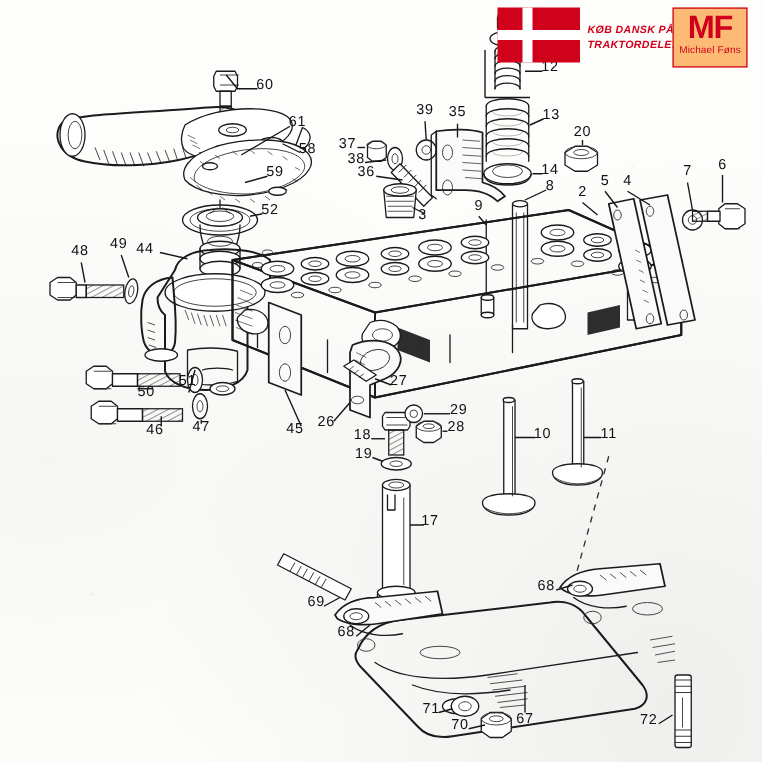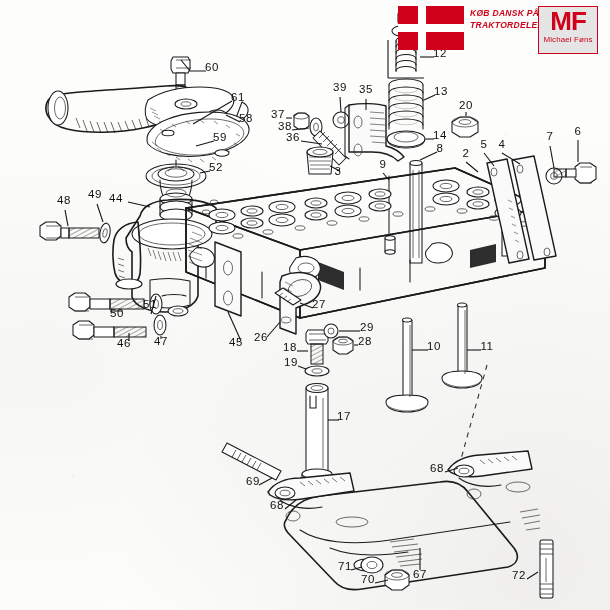--- a/index.html
+++ b/index.html
@@ -24,23 +24,23 @@
   .fillw2{fill:#fafafa;stroke:#1b1b1b;stroke-width:1.4;stroke-linejoin:round;}
   .dk{fill:#1b1b1b;}
   .lead{fill:none;stroke:#161616;stroke-width:1.1;}
   .dash{fill:none;stroke:#333;stroke-width:1.1;stroke-dasharray:5 5;}
   .cal{font-family:"Liberation Sans",sans-serif;font-size:11.5px;fill:#111;letter-spacing:.6px;}
   
   #brand{position:absolute;left:398px;top:6px;width:206px;height:52px;}
   #flag{position:absolute;left:0;top:0;width:66px;height:44px;background:#d0021b;}
   #flag .vb{position:absolute;left:20px;top:0;width:8px;height:44px;background:#fff;}
   #flag .hb{position:absolute;left:0;top:18px;width:66px;height:8px;background:#fff;}
-  #tag{position:absolute;left:72px;top:1px;width:64px;line-height:12px;}
+  #tag{position:absolute;left:72px;top:11px;width:64px;line-height:12px;}
   #tag div{font-size:8.5px;font-weight:bold;font-style:italic;color:#d0021b;letter-spacing:.3px;white-space:nowrap;}
-  #mf{position:absolute;left:140px;top:0;width:60px;height:48px;border:1.6px solid #d0021b;background:#e5e5e5;
+  #mf{position:absolute;left:140px;top:0;width:60px;height:48px;border:1.6px solid #d0021b;background:#fdba74;
       box-sizing:border-box;text-align:center;}
   #mf .big{font-size:26px;font-weight:bold;color:#d0021b;line-height:28px;letter-spacing:-1px;font-family:"Liberation Sans",sans-serif;}
   #mf .sm{font-size:8px;font-weight:normal;color:#d0021b;line-height:10px;letter-spacing:.1px;}
 </style>
 </head>
 <body>
 
 <div id="page">
   <div id="paper"></div>
 

